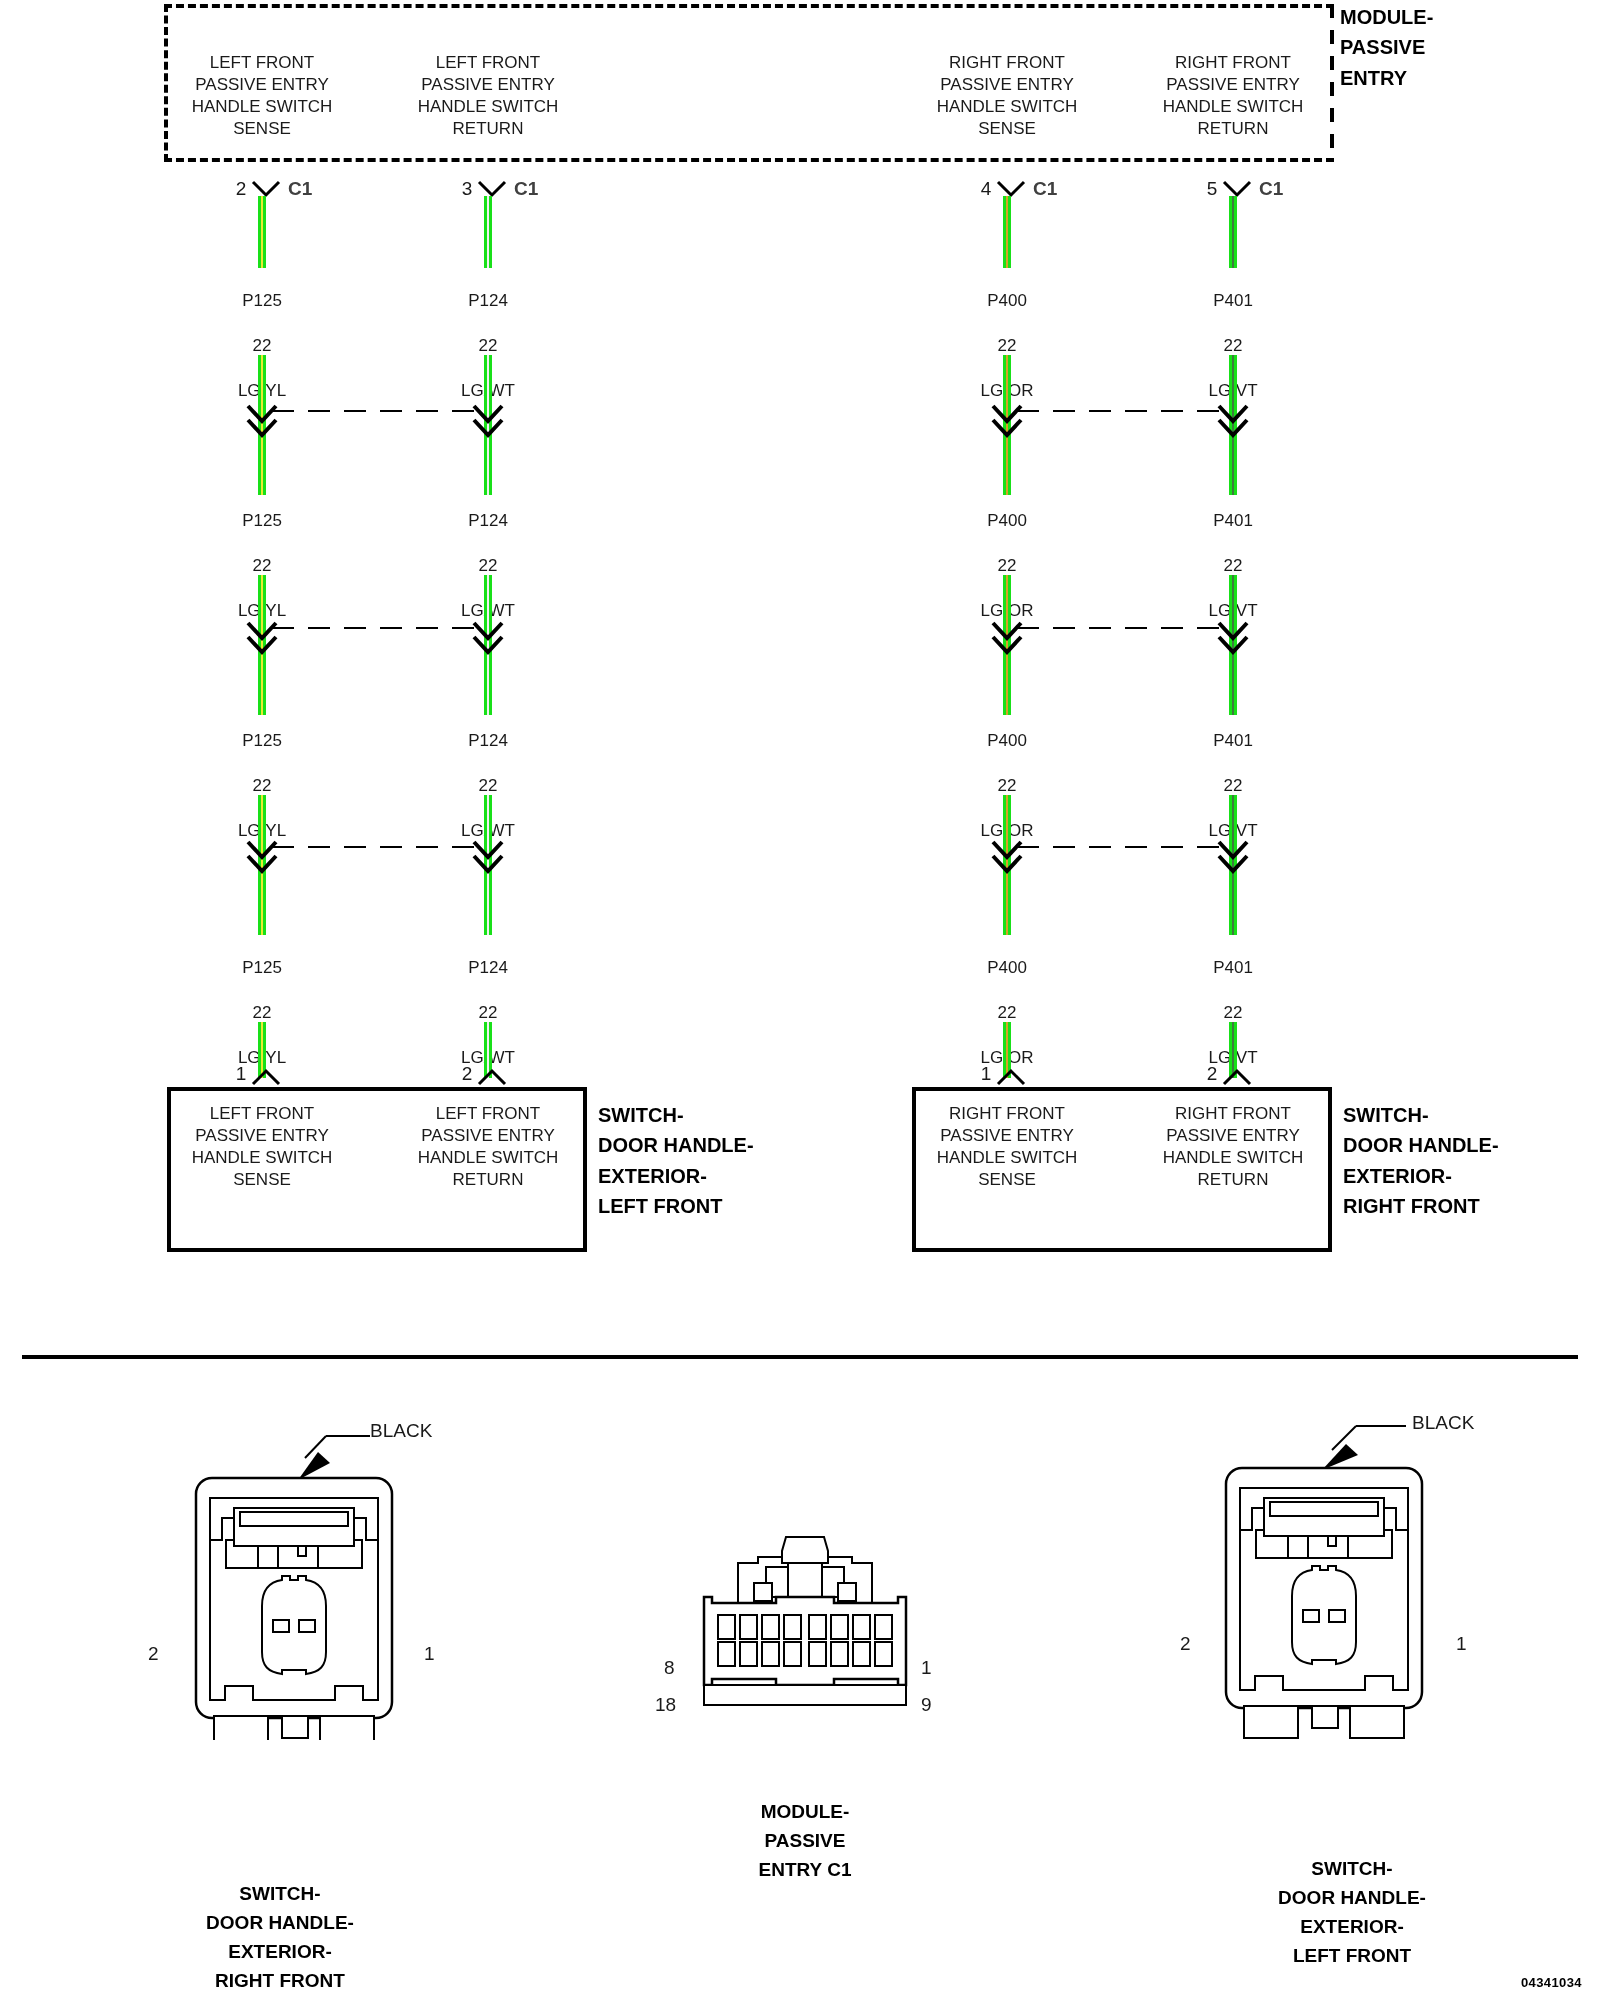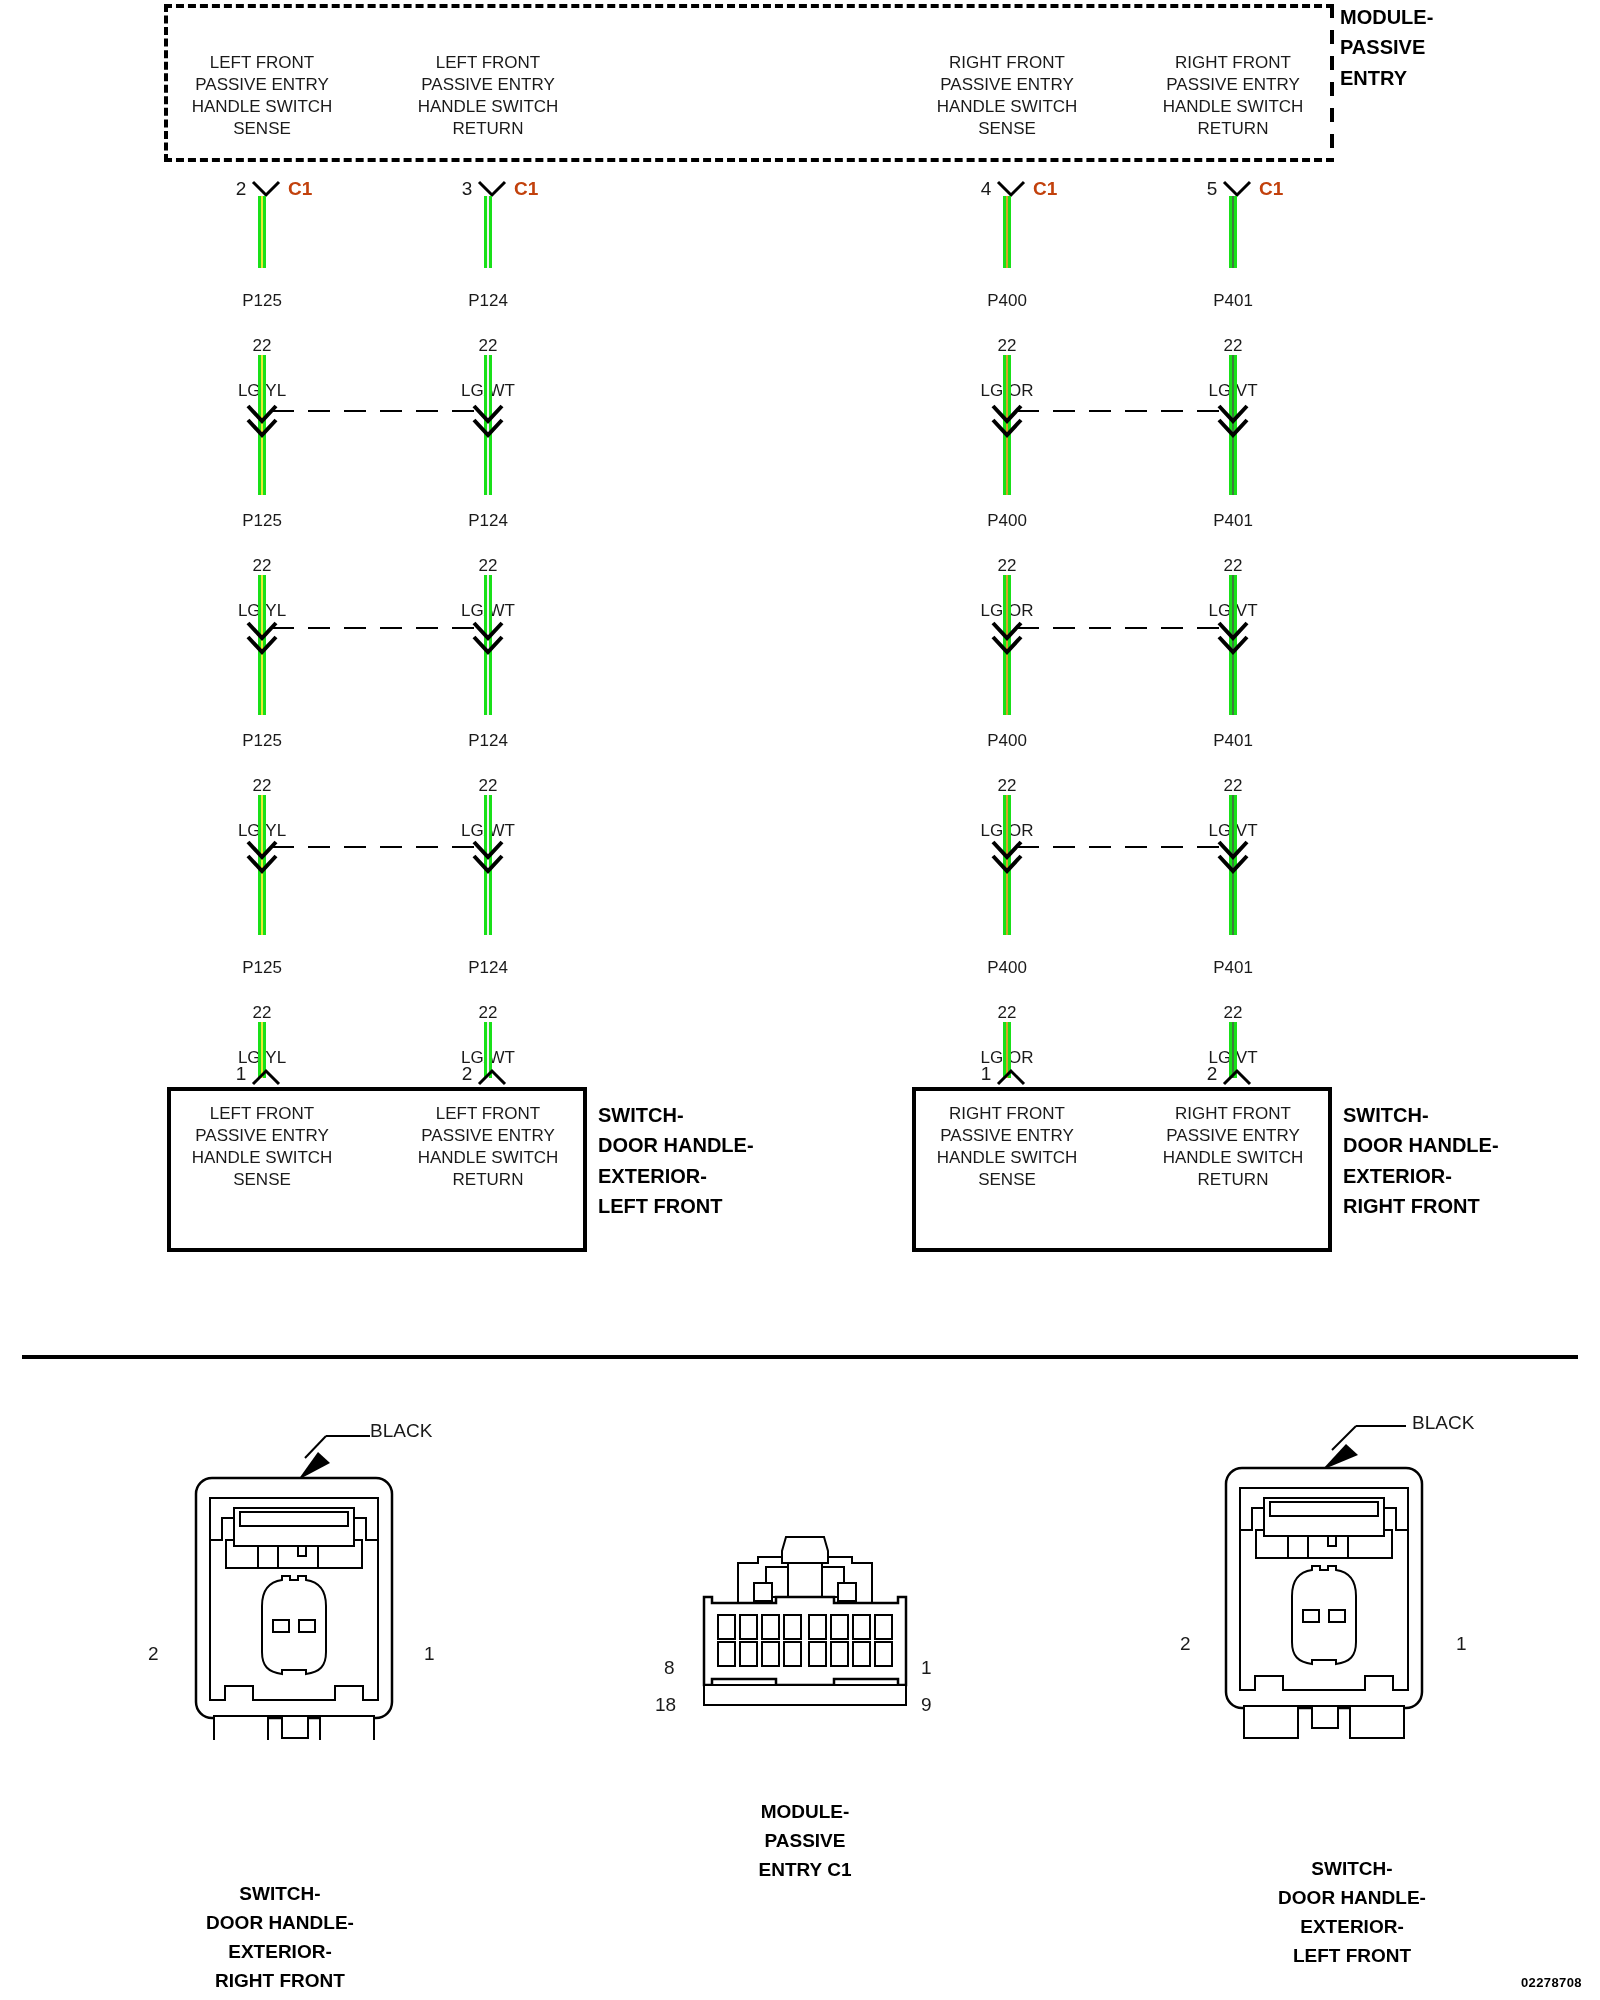--- a/index.html
+++ b/index.html
@@ -62,21 +62,21 @@
   .dev-box{border:4px solid #000;box-sizing:border-box;background:#fff;}
   .dev-cap{
     font-size:17px;color:#1a1a1a;width:250px;text-align:center;line-height:1.30;
   }
   .dev-title{
     font-size:20px;font-weight:bold;text-align:left;line-height:1.52;width:230px;
   }
 
   
   .pinnum{font-size:19px;color:#1a1a1a;text-align:center;width:26px;}
-  .c1lab{font-size:19px;font-weight:bold;color:#c2410c;}
+  .c1lab{font-size:19px;font-weight:bold;color:#404040;}
 
   
   #divider{left:22px;top:1355px;width:1556px;height:4px;background:#000;}
 
   
   .conn-wrap{position:absolute;}
   .conn-name{
     position:absolute;text-align:center;font-size:19px;font-weight:bold;
     line-height:1.52;white-space:pre-line;
   }
@@ -542,13 +542,13 @@
   </svg>
 </div>
 <div class="blacklab" style="left:1412px;top:1412px;">BLACK</div>
 <div class="sidenum" style="left:1180px;top:1633px;">2</div>
 <div class="sidenum" style="left:1456px;top:1633px;">1</div>
 <div class="conn-name" style="left:1222px;top:1855px;width:260px;">SWITCH-
 DOOR HANDLE-
 EXTERIOR-
 LEFT FRONT</div>
 
-<div class="abs" id="partno">02278708</div>
+<div class="abs" id="partno">04341034</div>
 
 </body></html>

